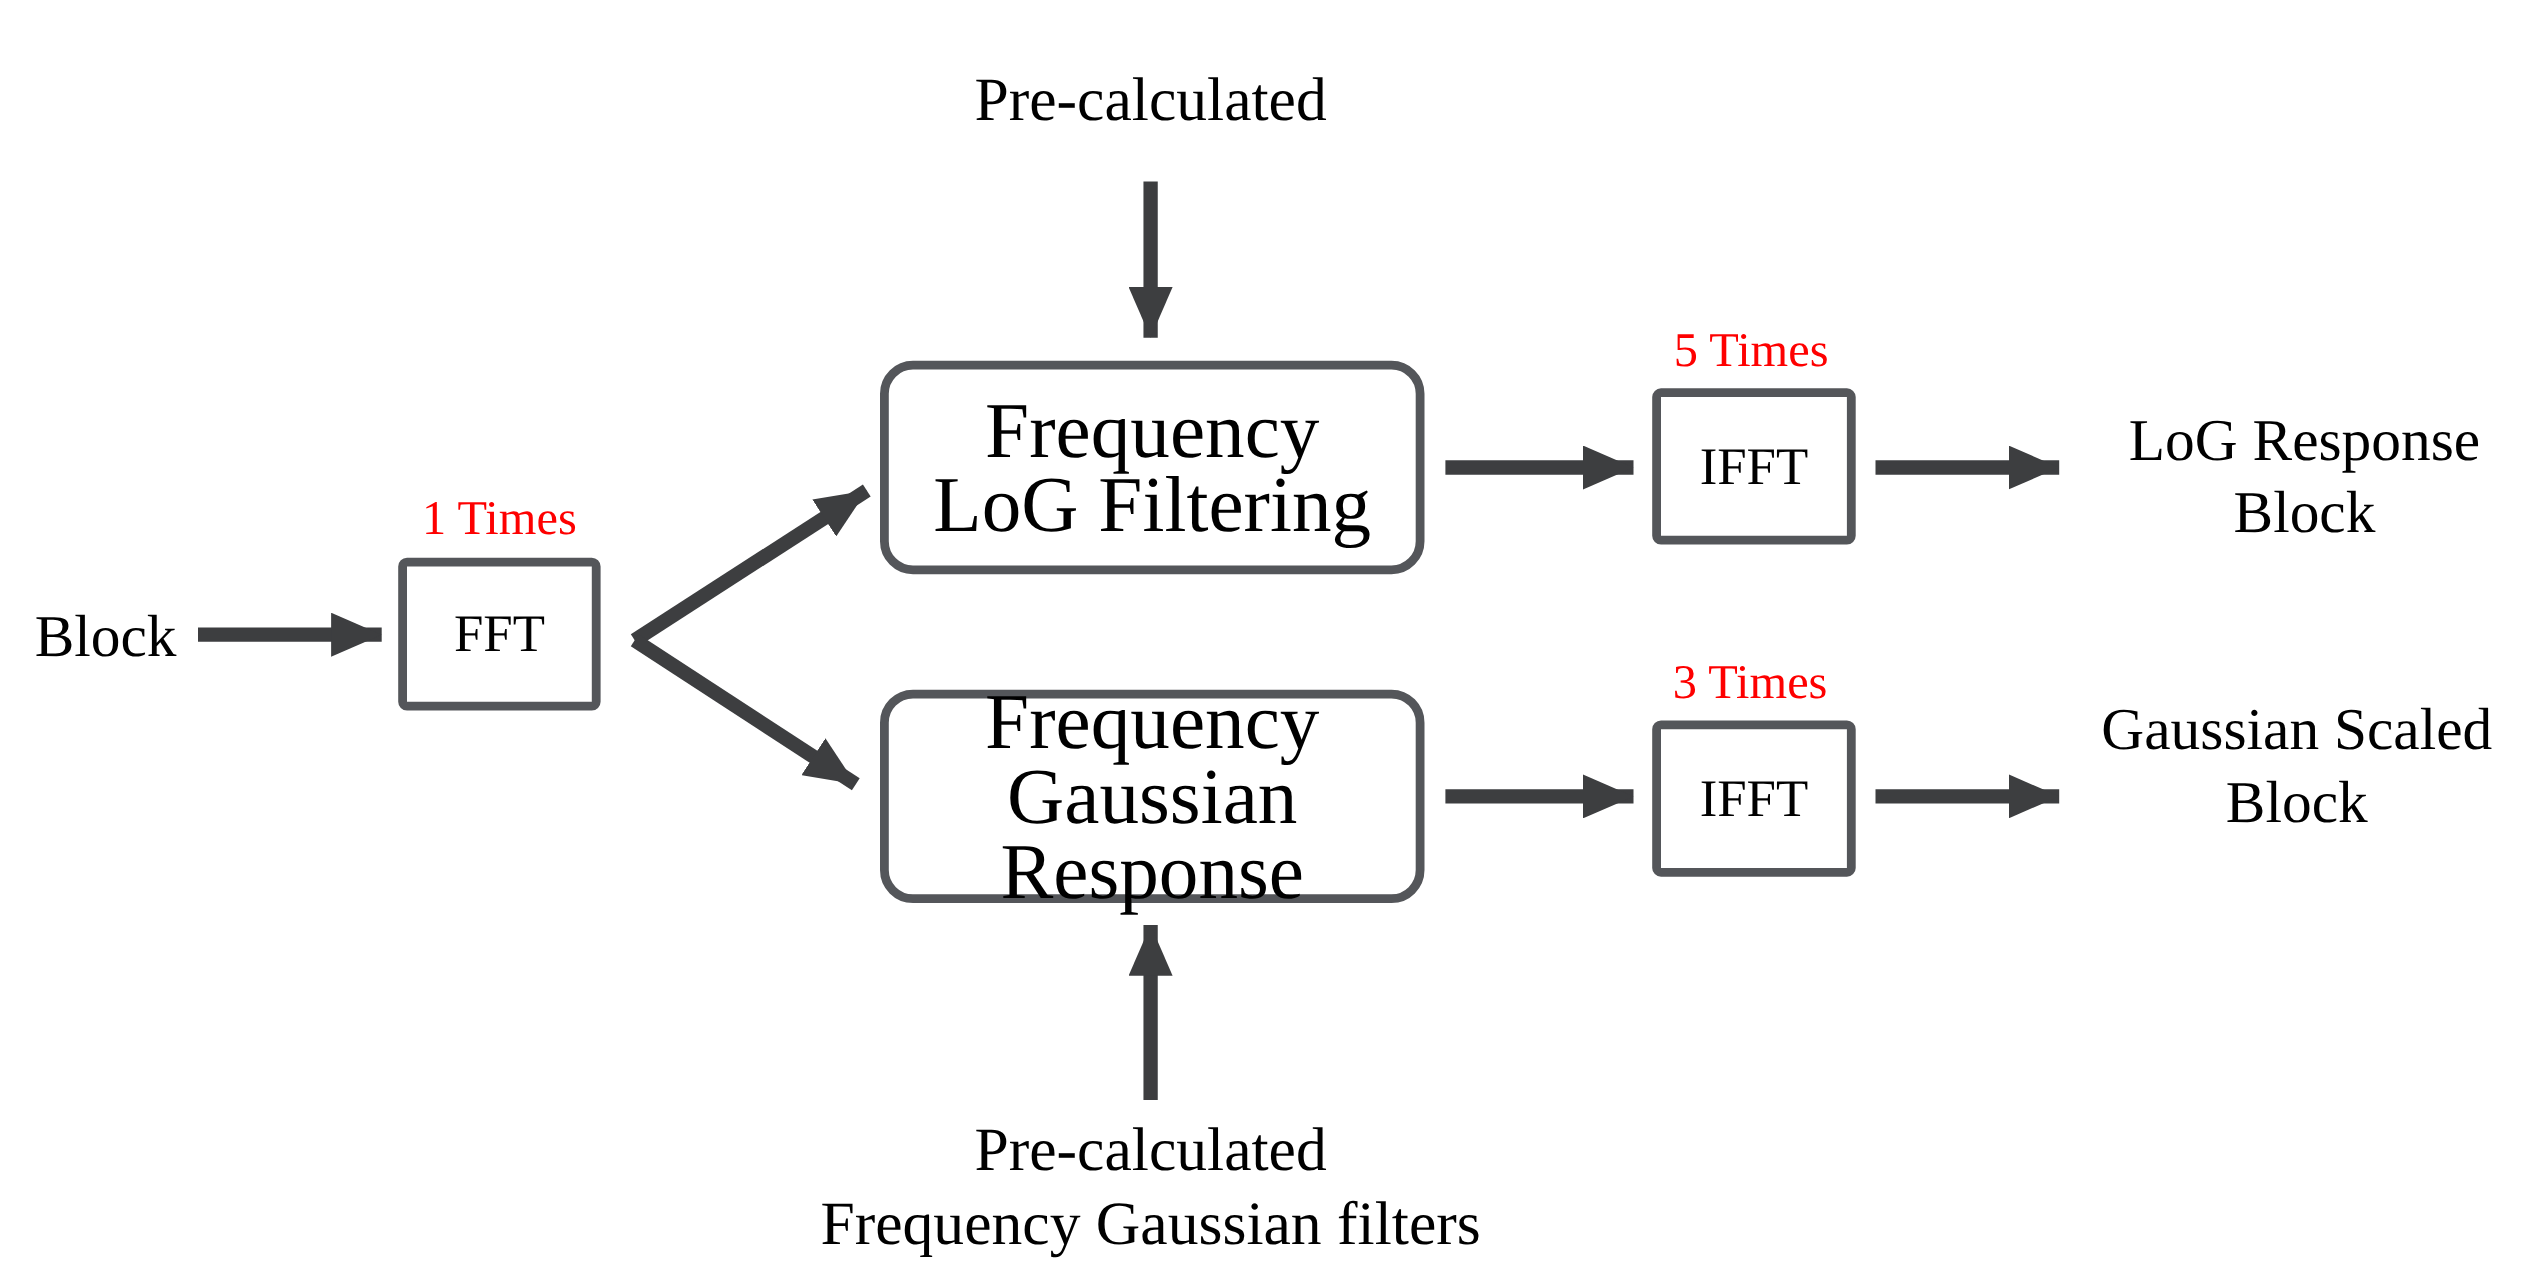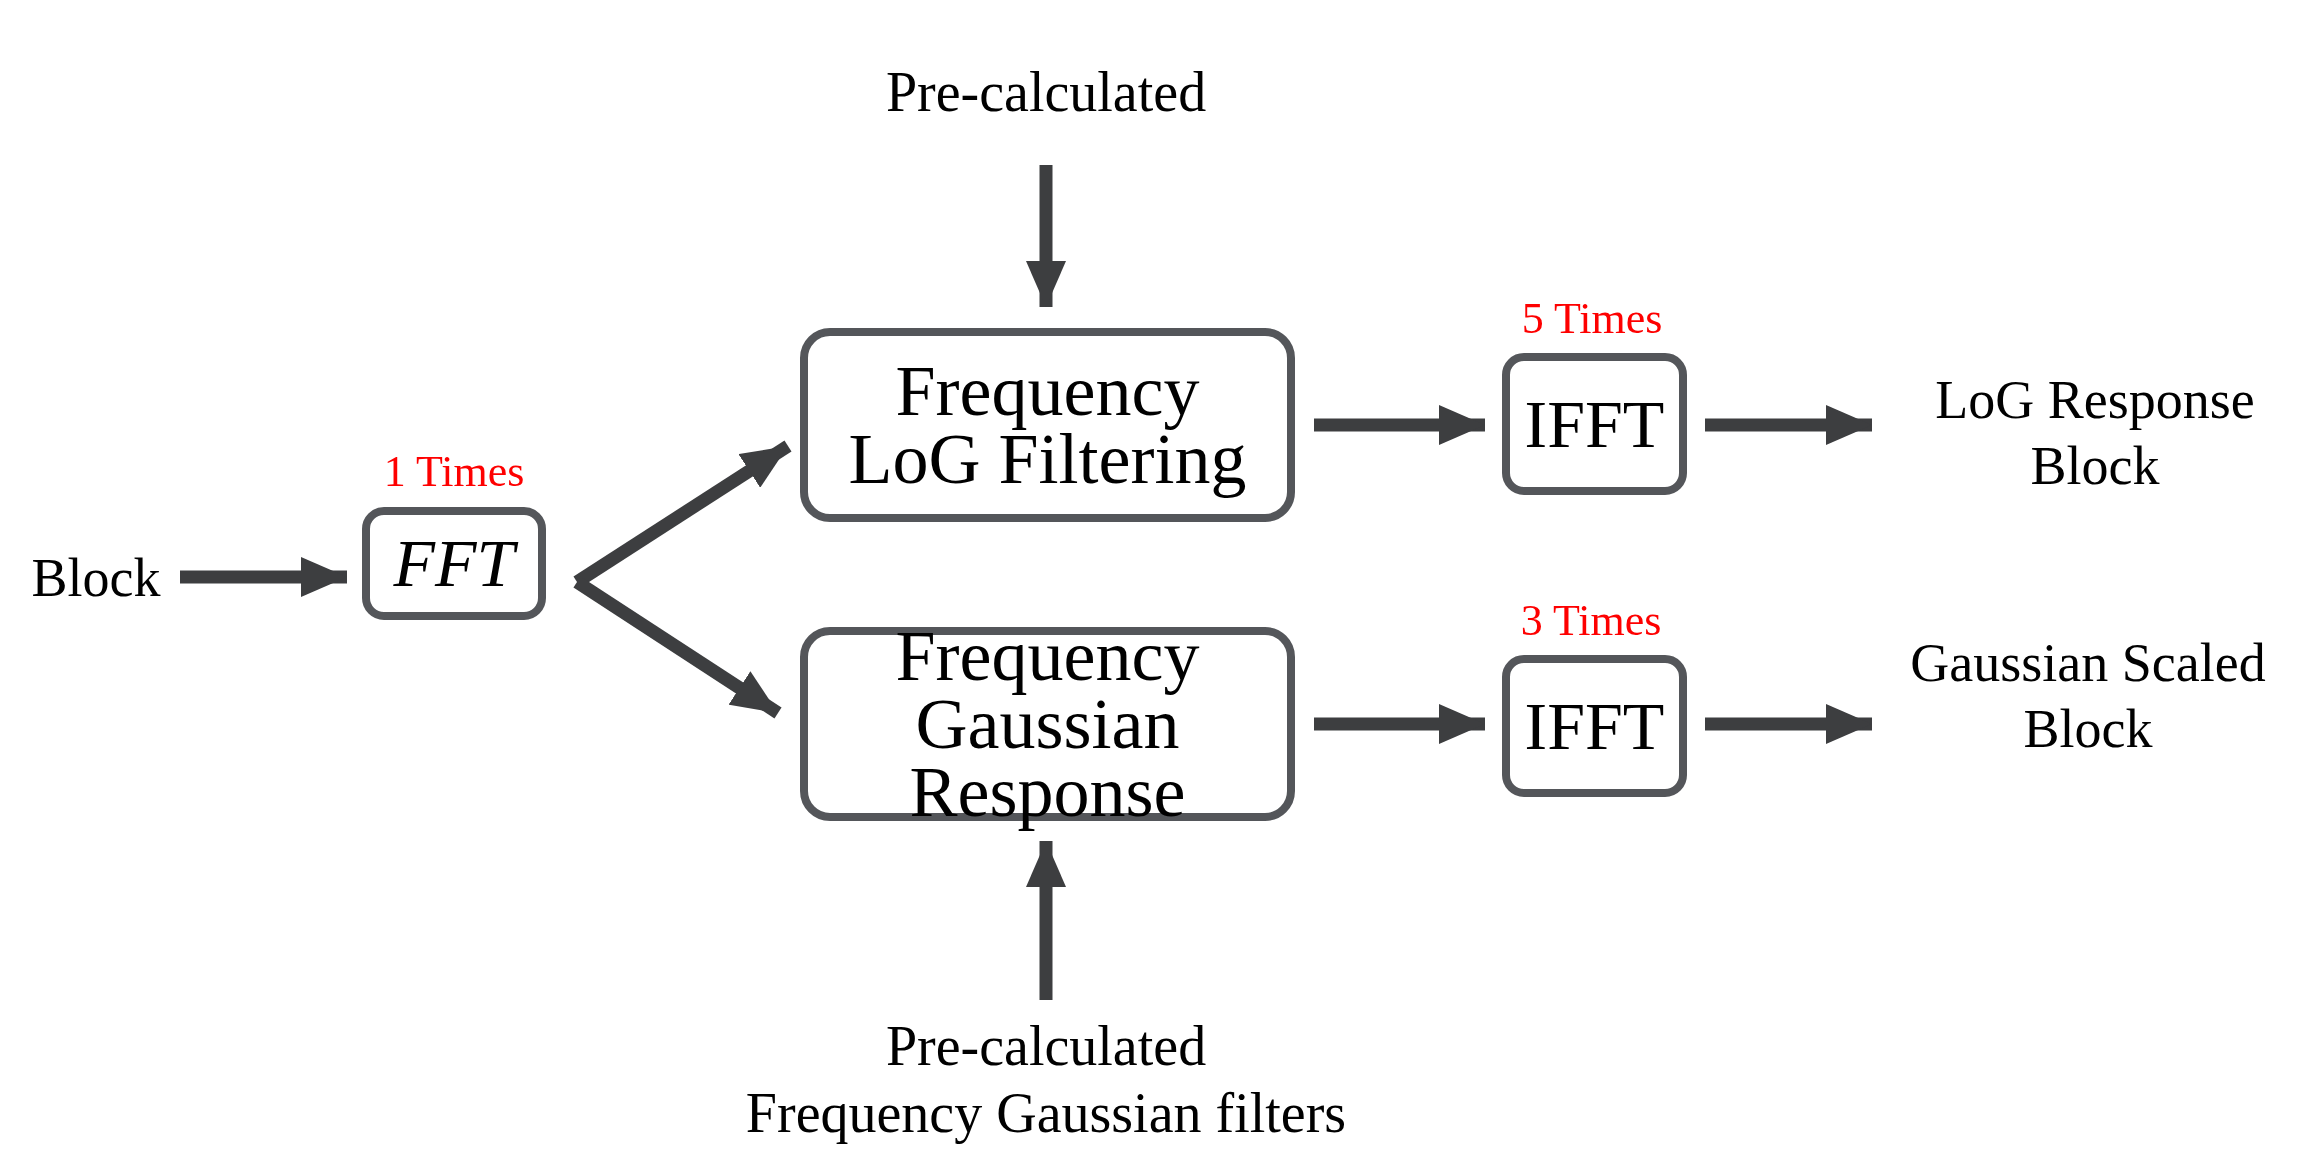--- a/index.html
+++ b/index.html
@@ -18,21 +18,21 @@
   }
   svg.arrow-layer{position:absolute;left:0;top:0;width:2297px;height:1158px;}
   svg.arrow-layer line{stroke:var(--arrow);stroke-width:13;}
   #ah path{fill:var(--arrow);}
   .box{
     position:absolute;box-sizing:border-box;
     border:8px solid var(--box-border);background:var(--background);
     display:flex;flex-direction:column;align-items:center;justify-content:center;
     text-align:center;
   }
-  .box-small{border-radius:22px;font-size:68px;}
+  .box-small{border-radius:8px;font-size:48px;}
   .box-large{border-radius:30px;font-size:72px;line-height:68px;}
   .lbl{
     position:absolute;transform:translate(-50%,-50%);
     text-align:center;white-space:nowrap;
   }
   .times-label{color:var(--accent-red);font-size:44px;}
   .io-label{font-size:54px;line-height:66px;}
   .filters-label{font-size:56px;line-height:67px;}
 </style>
 </head>
@@ -53,21 +53,21 @@
     <line x1="1046" y1="1000" x2="1046" y2="841" marker-end="url(#ah)"></line>
     <line x1="1314" y1="425" x2="1485" y2="425" marker-end="url(#ah)"></line>
     <line x1="1705" y1="425" x2="1872" y2="425" marker-end="url(#ah)"></line>
     <line x1="1314" y1="724" x2="1485" y2="724" marker-end="url(#ah)"></line>
     <line x1="1705" y1="724" x2="1872" y2="724" marker-end="url(#ah)"></line>
   </svg>
 
   <div class="lbl io-label" style="left:96px;top:578px;">Block</div>
 
   <div class="lbl times-label" style="left:454px;top:471px;">1 Times</div>
-  <div class="box box-small" style="left:362px;top:507px;width:184px;height:113px;font-style:italic;">
+  <div class="box box-small" style="left:362px;top:507px;width:184px;height:139px;">
     <span>FFT</span>
   </div>
 
   <div class="lbl filters-label" style="left:1046px;top:92px;">
     <span style="display:block;">Pre-calculated</span>
   </div>
 
   <div class="box box-large" style="left:800px;top:328px;width:495px;height:194px;">
     <span style="display:block;">Frequency</span>
     <span style="display:block;">LoG Filtering</span>

